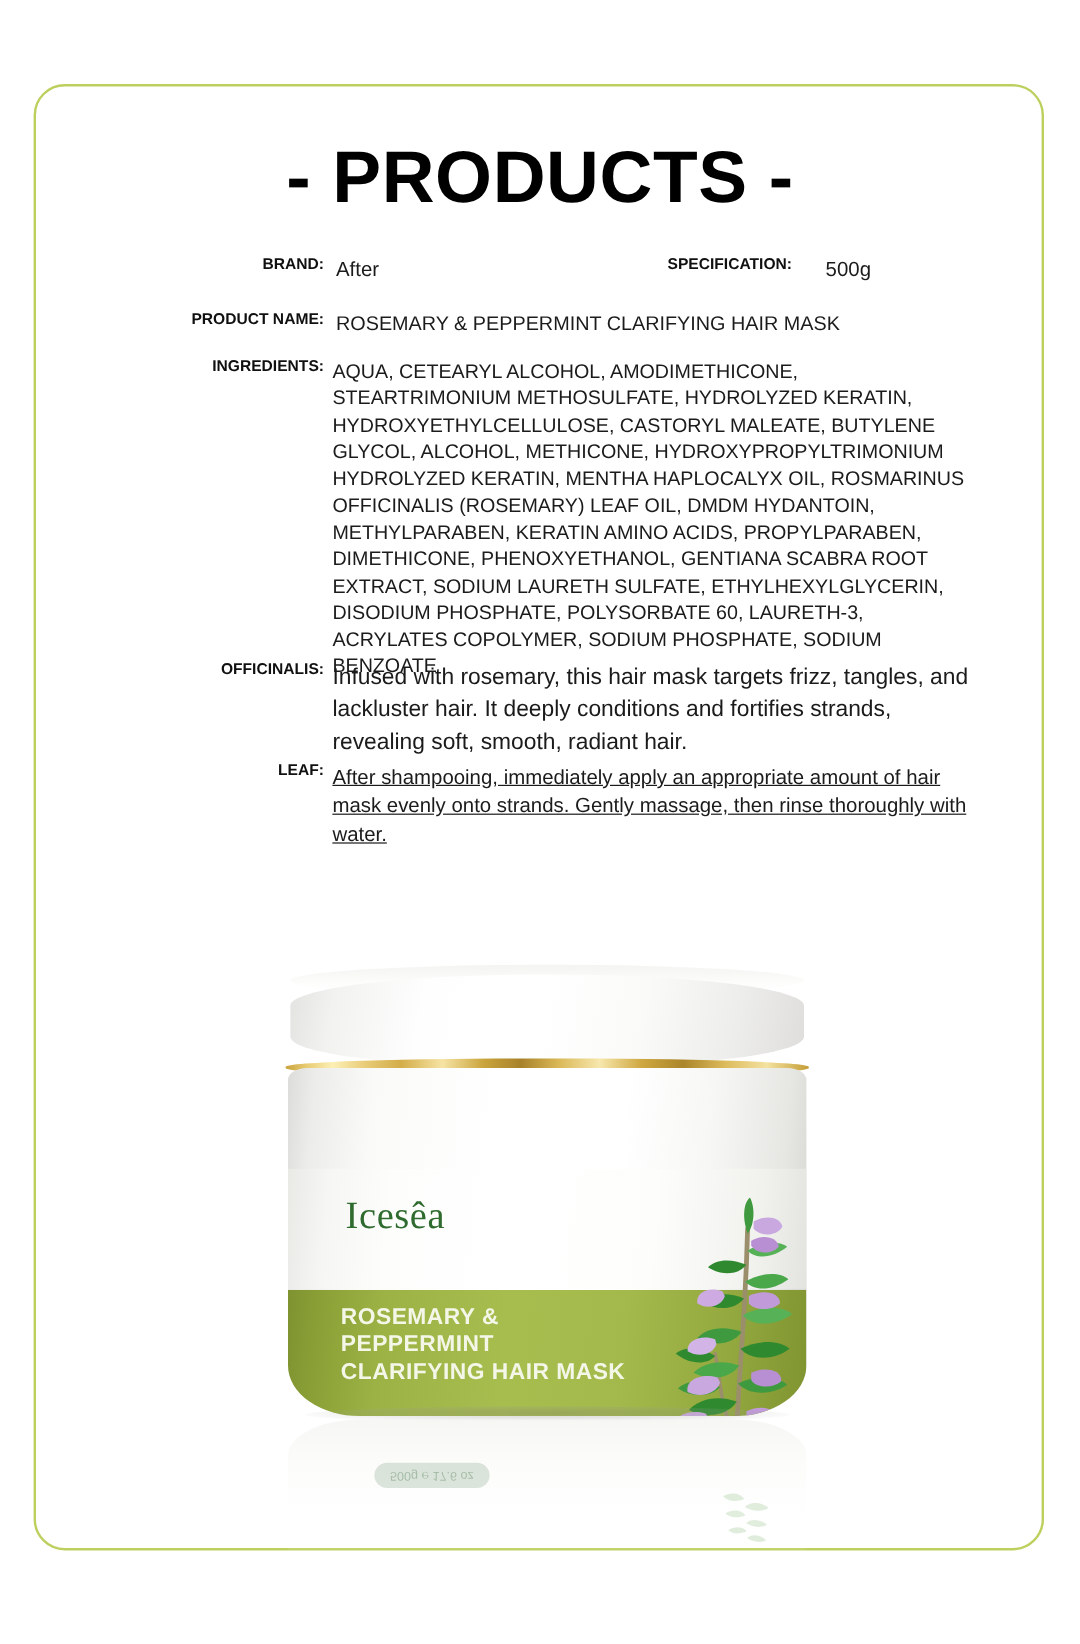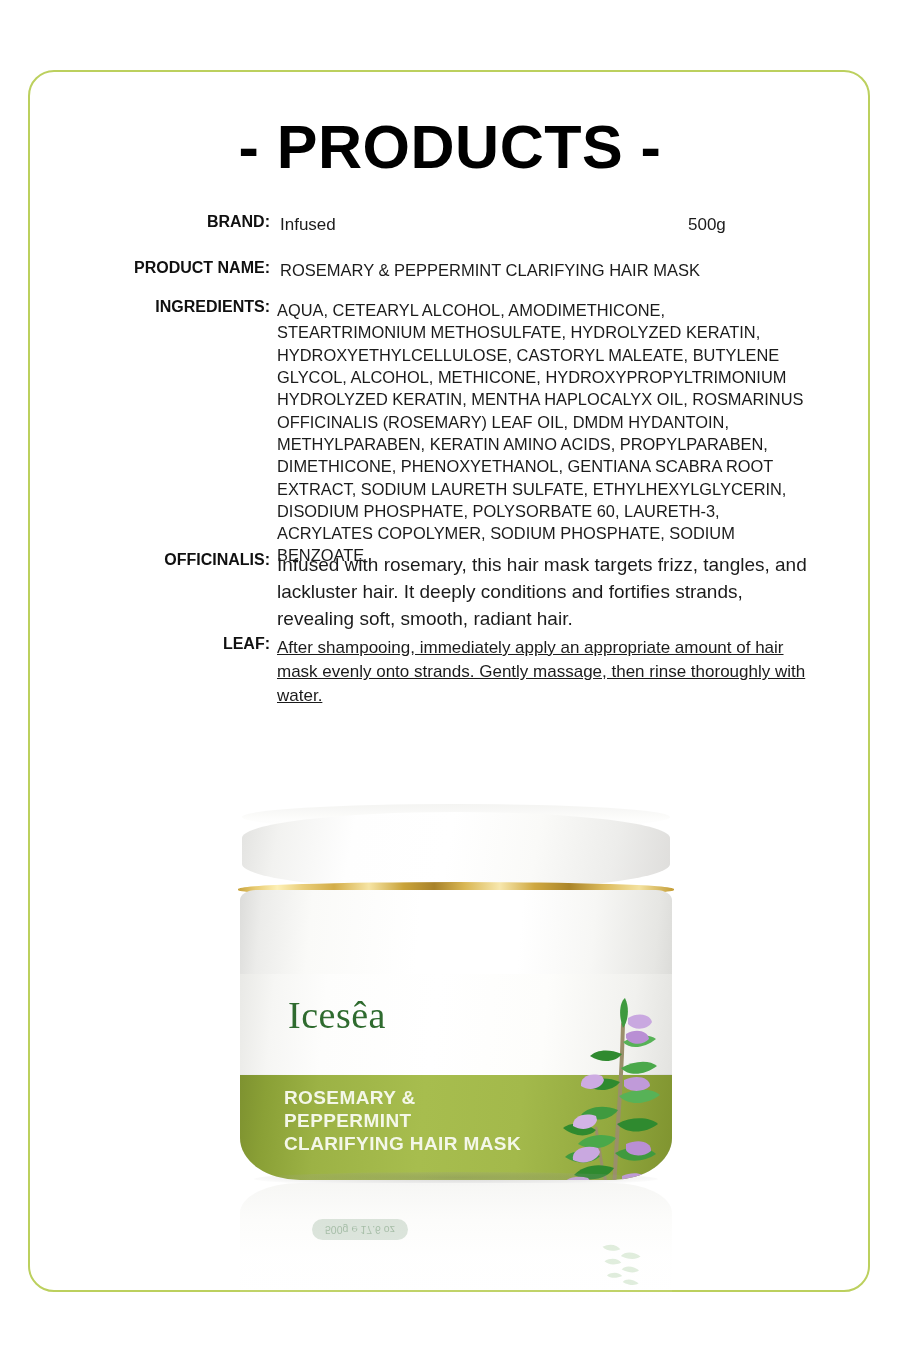--- a/index.html
+++ b/index.html
@@ -50,21 +50,21 @@
     top: 212px;
     width: 900px;
   }
   .row {
     position: relative;
     display: flex;
     align-items: flex-start;
   }
   .lbl {
     font-weight: 700;
-    font-size: 16px;
+    font-size: 13px;
     color: #101010;
     text-align: right;
     white-space: nowrap;
     line-height: 1.25;
     font-family: "Liberation Sans", sans-serif;
   }
   .val {
     font-size: 17px;
     color: #1b1b1b;
     line-height: 1.33;
@@ -173,21 +173,21 @@
     width: 432px; height: 100px;
     background: linear-gradient(95deg,
       #e9e9e6 0%, #f6f6f4 8%, #fdfdfc 20%,
       #ffffff 45%, #fdfdfb 70%, #f1f1ee 90%, #e3e3e0 100%);
   }
 
   .brand-logo {
     position: absolute;
     left: 48px; top: 106px;
     font-family: "Liberation Serif", serif;
-    font-size: 38px;
+    font-size: 32px;
     color: #2f6b2f;
     letter-spacing: 0.5px;
     line-height: 1;
     white-space: nowrap;
   }
 
   
   .label-green {
     position: absolute;
     left: 0; top: 185px;
@@ -269,21 +269,22 @@
 <body>
 
 <div class="page-frame"></div>
 
 <div class="page-title">- PRODUCTS -</div>
 
 <div class="spec-area">
 
   <div class="row row-brand">
     <div class="lbl brand-lbl">BRAND:</div>
-    <div class="val brand-val">Infused</div>
+    <div class="val brand-val">After</div>
+    <div class="lbl spec-lbl">SPECIFICATION:</div>
     <div class="val spec-val">500g</div>
   </div>
 
   <div class="row-pname">
     <div class="lbl">PRODUCT NAME:</div>
     <div class="val">ROSEMARY &amp; PEPPERMINT CLARIFYING HAIR MASK</div>
   </div>
 
   <div class="row-ing">
     <div class="lbl">INGREDIENTS:</div>

